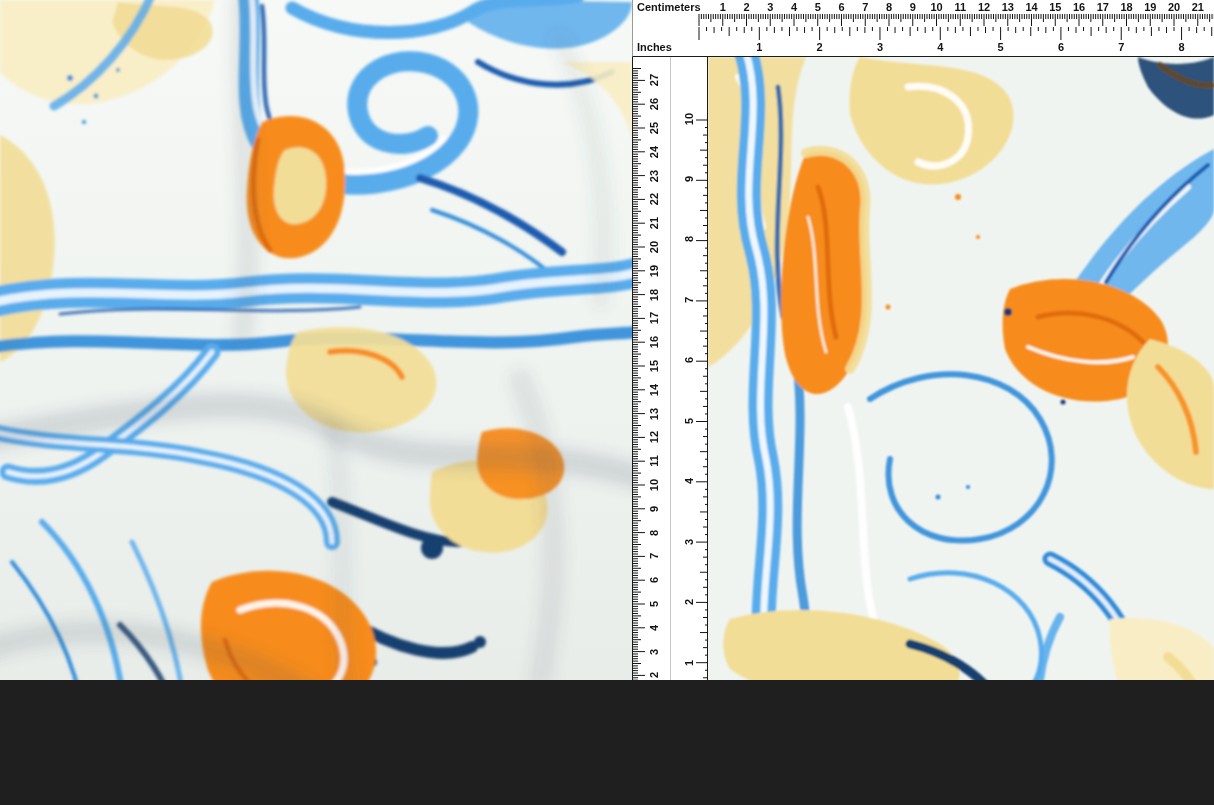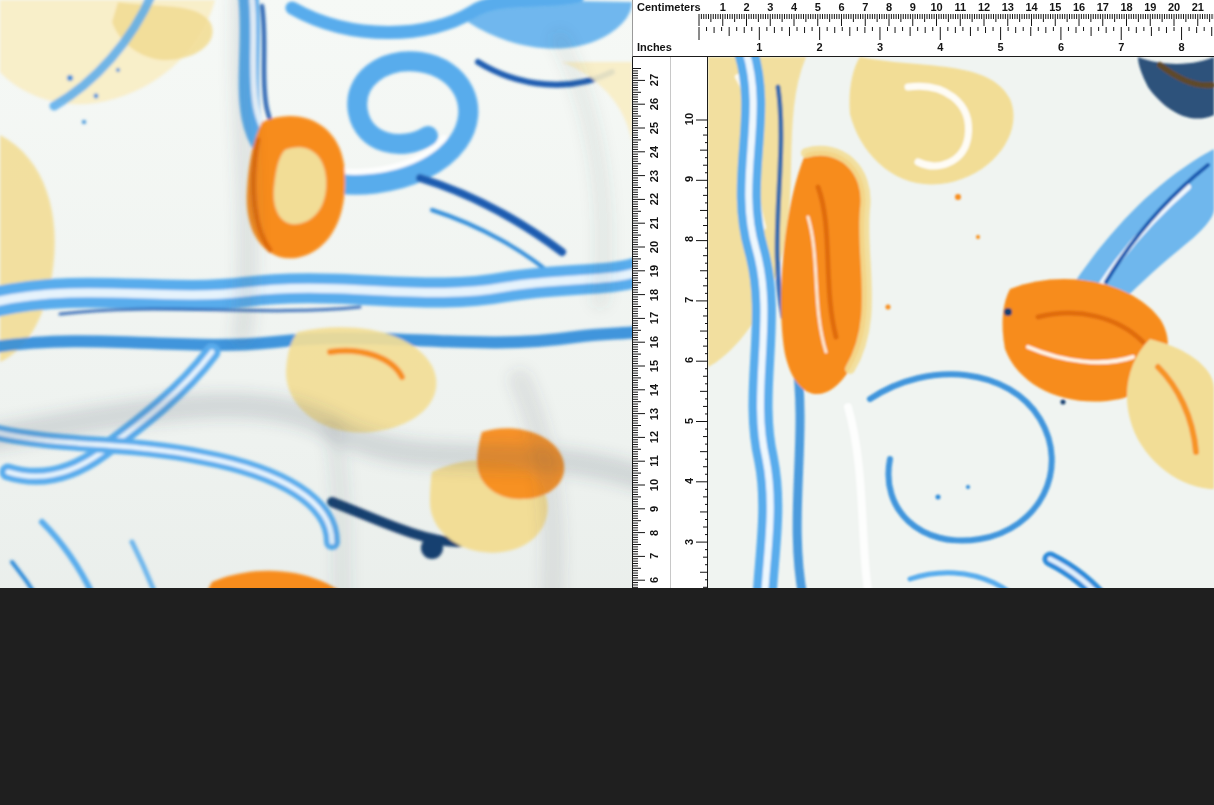--- a/index.html
+++ b/index.html
@@ -1,18 +1,18 @@
 <!DOCTYPE html>
 <html style="--fabric_white: #f0f4f1; --pale_blue: #cfe7f6; --light_blue: #58acec; --mid_blue: #2f8bd9; --deep_blue: #1d5cb0; --navy: #17406f; --umber: #5f482a; --orange: #f78c1c; --deep_orange: #e06c0e; --yellow: #f2dd96; --soft_yellow: #f8edc4; --ruler_bg: #ffffff; --ruler_ink: #141414;"><head>
 <meta charset="utf-8">
 <style>
   *{margin:0;padding:0;box-sizing:border-box}
   html,body{background:#1f1f1f}
   body{font-family:"Liberation Sans", sans-serif}
-  #stage{position:relative;width:1214px;height:588px;overflow:hidden;background:#fff}
+  #stage{position:relative;width:1214px;height:680px;overflow:hidden;background:#fff}
   .fabric{position:absolute;overflow:hidden}
   #fabric-left{left:0;top:0;width:632px;height:805px}
   #fabric-right{left:708px;top:57px;width:506px;height:748px}
   #fabric-left svg,#fabric-right svg{display:block;width:100%;height:100%}
 
   #ruler-top{position:absolute;left:632px;top:0;width:582px;height:57px;
     background:var(--ruler_bg,#fff);border-bottom:1px solid #1b1b1b;border-left:1px solid #9a9a9a}
   #ruler-v{position:absolute;left:632px;top:57px;width:76px;height:748px;
     background:var(--ruler_bg,#fff);border-left:1px solid #1b1b1b;border-right:1px solid #1b1b1b}
   .numholder{position:absolute;inset:0;pointer-events:none}

